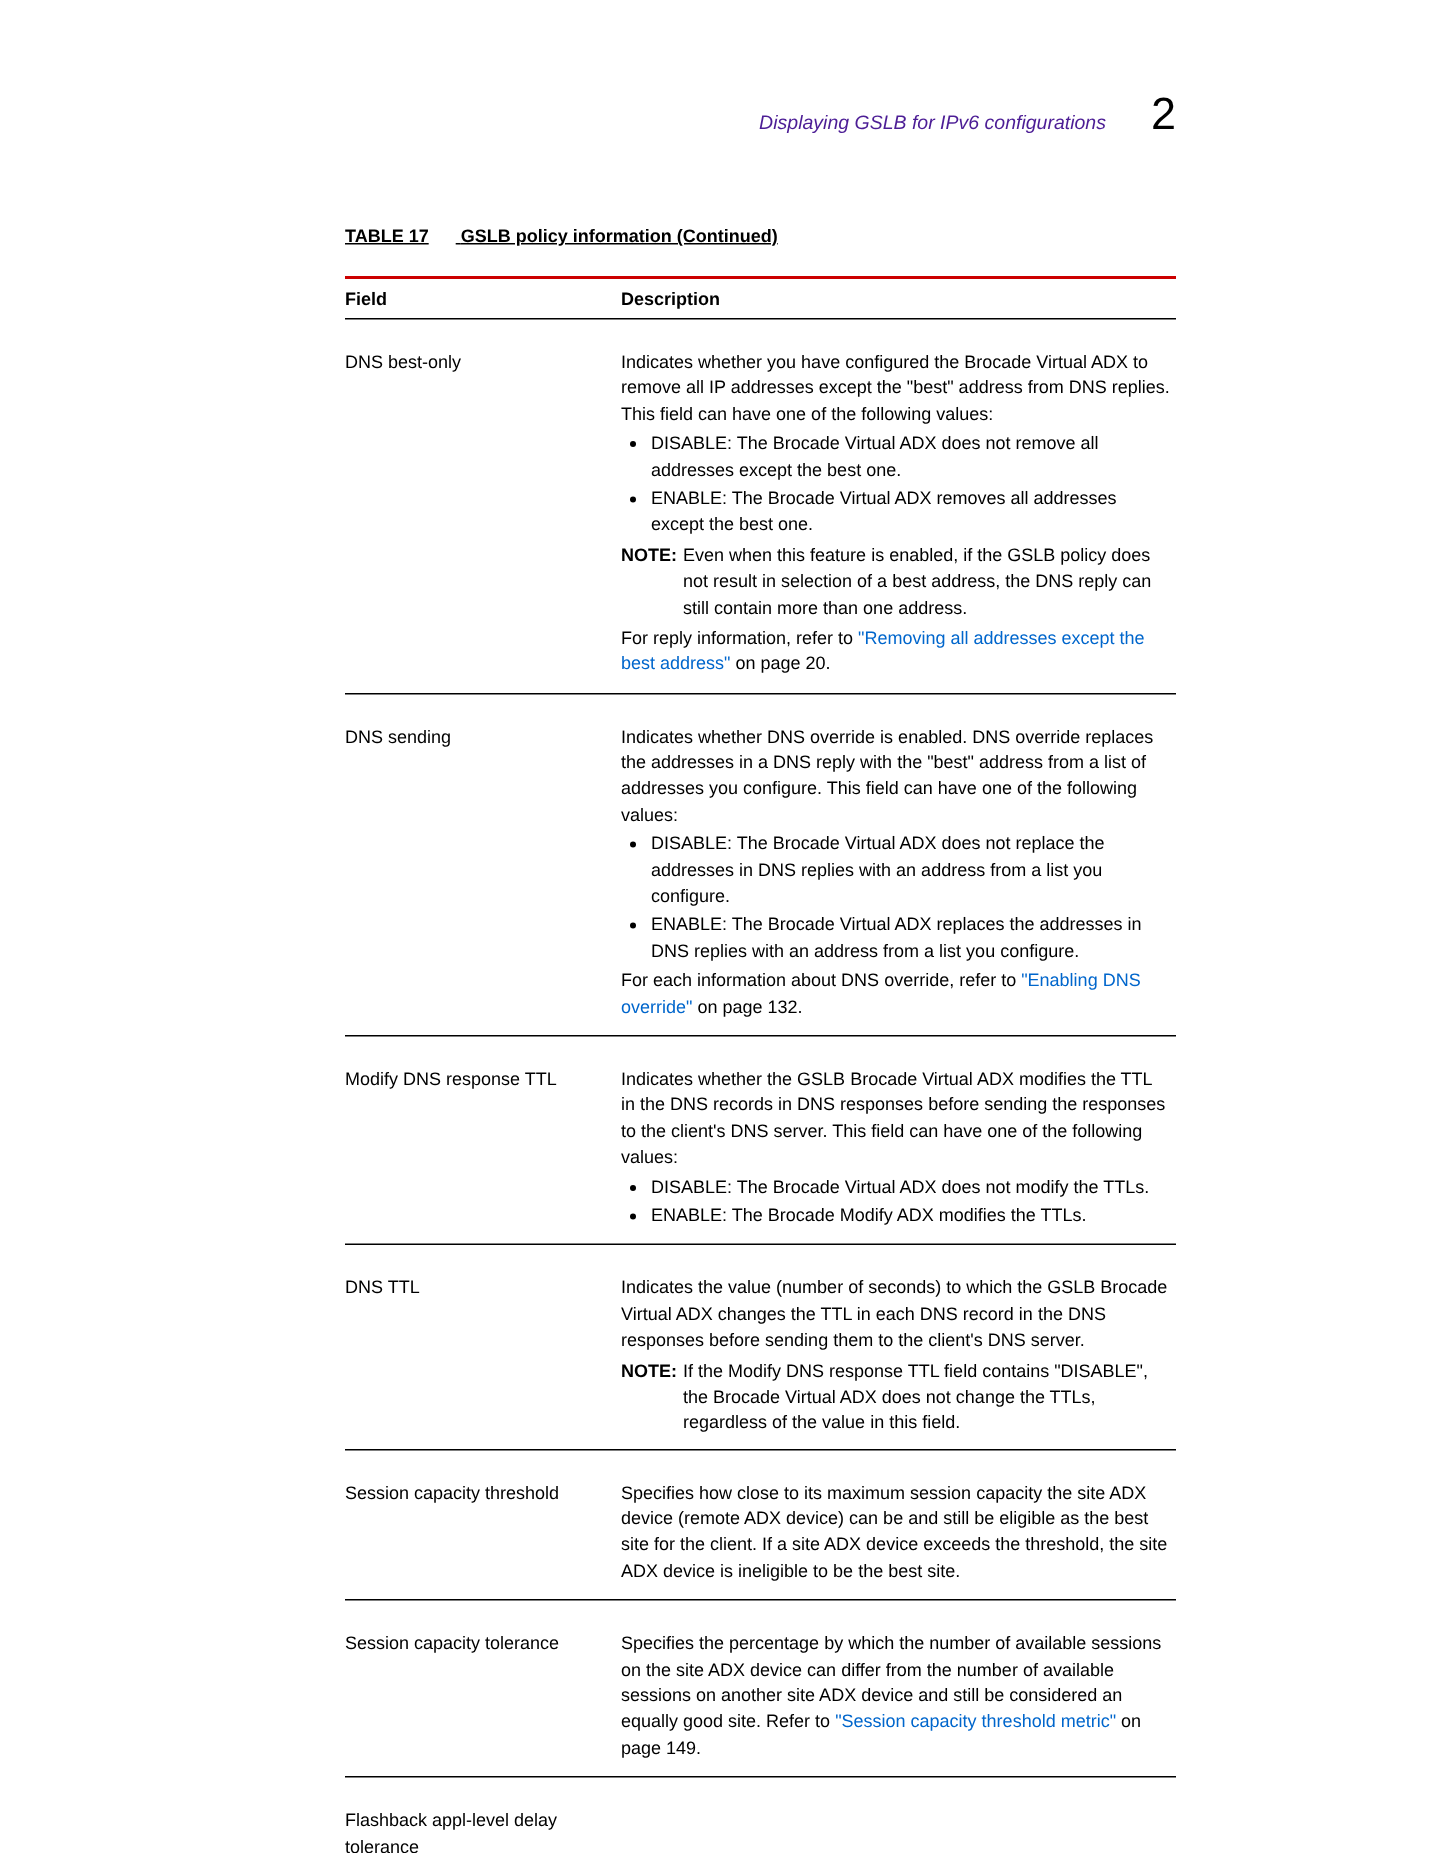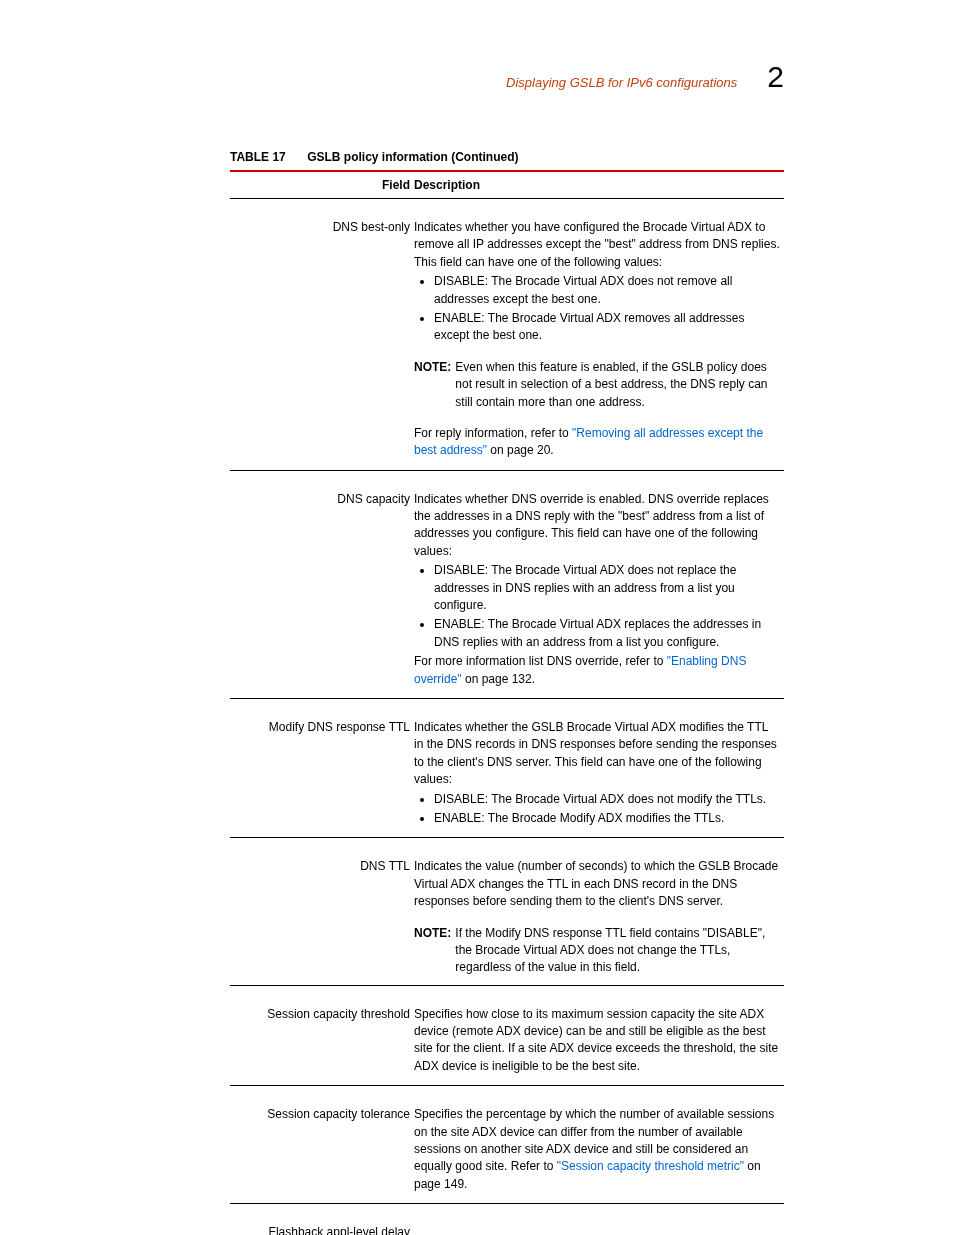--- a/index.html
+++ b/index.html
@@ -18,30 +18,31 @@
   .header-line {
     display: flex;
     justify-content: flex-end;
     align-items: baseline;
     margin-bottom: 56px;
     gap: 30px;
   }
   .header-title {
     font-size: 13px;
     font-style: italic;
-    color: #c2410c;
+    color: #4c1d95;
   }
   .header-chap {
     font-size: 30px;
     font-weight: normal;
     color: #000;
   }
   .table-caption {
     font-size: 12px;
-    margin-bottom: 6px;
+    margin-bottom: 20px;
+    text-decoration: underline;
   }
   .table-caption .tbl {
     font-weight: bold;
     margin-right: 18px;
   }
   .table-caption .cap {
     font-weight: bold;
   }
   table {
     border-collapse: collapse;
@@ -59,21 +60,20 @@
     vertical-align: top;
   }
   tbody td {
     padding: 20px 4px 8px 0;
     vertical-align: top;
     line-height: 1.45;
     border-bottom: 1px solid #000;
   }
   th.col-field, td.col-field {
     width: 180px;
-    text-align: right;
   }
   ul.bullets {
     margin: 2px 0 2px 4px;
     padding-left: 16px;
     list-style: disc;
   }
   ul.bullets li {
     margin-bottom: 2px;
   }
   .note-row {
@@ -88,21 +88,21 @@
     white-space: nowrap;
     margin-right: 4px;
   }
   .link {
     color: #0066cc;
   }
   .para {
     margin: 0 0 2px 0;
   }
   .spacer-top {
-    margin-top: 14px;
+    margin-top: 3px;
   }
 </style>
 </head>
 <body>
 
 <div class="page">
 
   <div class="header-line">
     <span class="header-title">Displaying GSLB for IPv6 configurations</span>
     <span class="header-chap">2</span>
@@ -136,29 +136,29 @@
               <span>Even when this feature is enabled, if the GSLB policy does not result in selection of a best address, the DNS reply can still contain more than one address.</span>
             </div>
           </div>
           <div class="para spacer-top">
             <span>For reply information, refer to </span><span class="link">"Removing all addresses except the best address"</span><span> on page 20.</span>
           </div>
         </td>
       </tr>
 
       <tr>
-        <td class="col-field">DNS capacity</td>
+        <td class="col-field">DNS sending</td>
         <td>
           <div class="para">Indicates whether DNS override is enabled. DNS override replaces the addresses in a DNS reply with the "best" address from a list of addresses you configure. This field can have one of the following values:</div>
           <ul class="bullets">
             <li>DISABLE: The Brocade Virtual ADX does not replace the addresses in DNS replies with an address from a list you configure.</li>
             <li>ENABLE: The Brocade Virtual ADX replaces the addresses in DNS replies with an address from a list you configure.</li>
           </ul>
           <div class="para">
-            <span>For more information list DNS override, refer to </span><span class="link">"Enabling DNS override"</span><span> on page 132.</span>
+            <span>For each information about DNS override, refer to </span><span class="link">"Enabling DNS override"</span><span> on page 132.</span>
           </div>
         </td>
       </tr>
 
       <tr>
         <td class="col-field">Modify DNS response TTL</td>
         <td>
           <div class="para">Indicates whether the GSLB Brocade Virtual ADX modifies the TTL in the DNS records in DNS responses before sending the responses to the client's DNS server. This field can have one of the following values:</div>
           <ul class="bullets">
             <li>DISABLE: The Brocade Virtual ADX does not modify the TTLs.</li>

